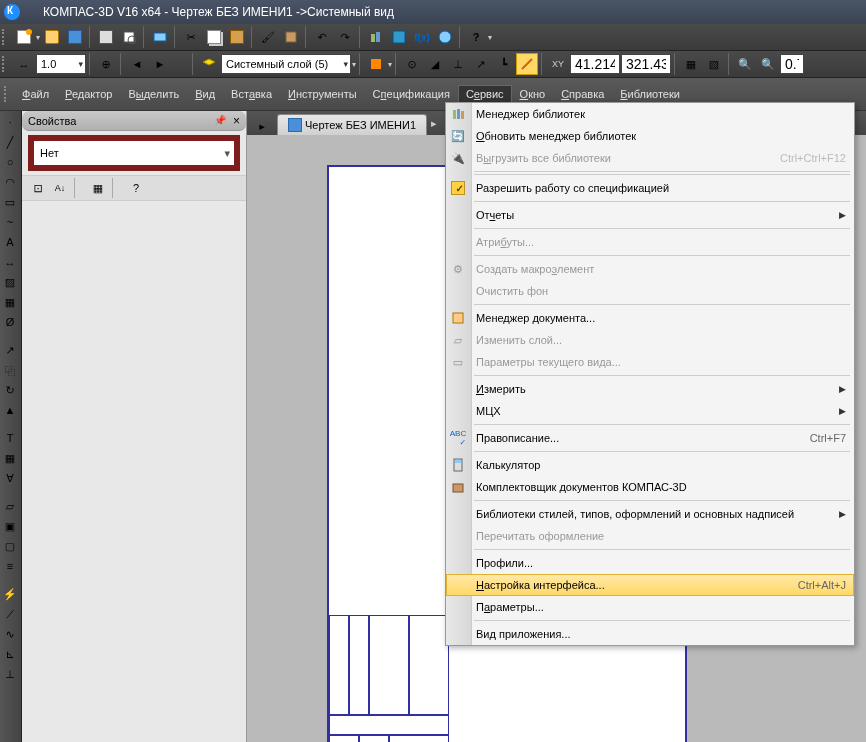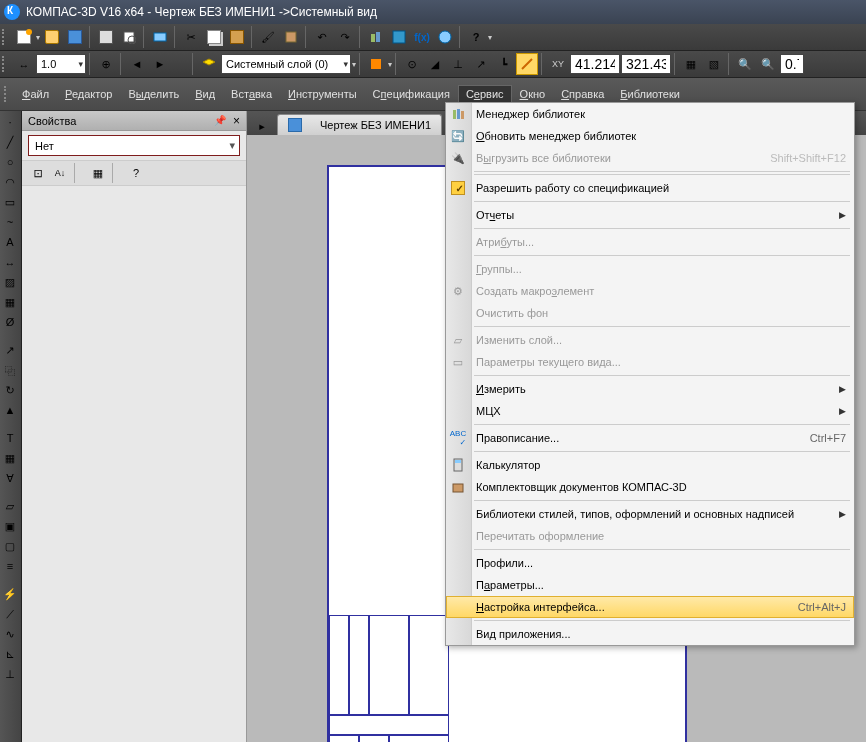--- a/index.html
+++ b/index.html
@@ -1,18 +1,18 @@
 <!DOCTYPE html>
 <html><head>
 <meta charset="utf-8">
 <style>
 * { box-sizing: border-box; margin: 0; padding: 0; font-family: Tahoma, Arial, sans-serif; font-size: 11px; }
 body { width: 866px; height: 742px; background: #5a5a5a; overflow: hidden; position: relative; }
 
-.titlebar { height: 24px; background: linear-gradient(#4a5568, #3a4352); color: #fff; display: flex; align-items: center; padding-left: 4px; }
+.titlebar { height: 24px; background: linear-gradient(#4a5568, #3a4352); color: #fff; display: flex; align-items: center; padding-left: 4px; gap: 17px; }
 .titlebar .logo { width: 16px; height: 16px; background: #1e90ff; border-radius: 50%; margin-right: 6px; position: relative; }
 .titlebar .logo::after { content: 'К'; position: absolute; color: #fff; font-weight: bold; font-size: 10px; left: 3px; top: 1px; }
 .titlebar span { font-size: 12px; }
 
 .toolbar-row { background: linear-gradient(#4a4a4a, #3a3a3a); border-bottom: 1px solid #222; display: flex; align-items: center; padding: 2px; gap: 1px; }
 .tb-btn { width: 22px; height: 22px; display: inline-flex; align-items: center; justify-content: center; cursor: pointer; border: 1px solid transparent; }
 .tb-sep { width: 3px; height: 22px; border-left: 1px solid #666; margin: 0 2px; }
 .tb-input { background: #fff; border: 1px solid #444; height: 20px; padding: 0 4px; font-size: 14px; }
 .tb-dropdown { background: #fff; border: 1px solid #444; height: 20px; padding: 0 16px 0 4px; font-size: 11px; position: relative; display: inline-flex; align-items: center; }
 .tb-dropdown::after { content: '▾'; position: absolute; right: 2px; font-size: 9px; color: #333; }
@@ -22,31 +22,31 @@
 .menu-item { color: #e0e0e0; padding: 3px 8px; cursor: pointer; }
 .menu-item:hover, .menu-item.active { background: #333; border: 1px solid #666; padding: 2px 7px; }
 .menu-item u { text-decoration: underline; }
 
 .workspace { display: flex; position: relative; height: calc(100% - 94px); }
 
 .left-toolbars { width: 22px; background: linear-gradient(90deg, #555, #444); border-right: 1px solid #222; display: flex; flex-direction: column; padding: 2px 1px; gap: 2px; }
 .left-toolbars .tb-btn { width: 18px; height: 18px; }
 
 .properties-panel { width: 225px; background: #e8e8e8; border-right: 1px solid #999; }
-.panel-titlebar { background: linear-gradient(#c8c8c8, #b0b0b0); height: 20px; display: flex; align-items: center; padding: 0 6px; border-bottom: 1px solid #999; }
+.panel-titlebar { background: linear-gradient(#c8c8c8, #b0b0b0); height: 20px; display: flex; align-items: center; padding: 0 6px; border-bottom: 1px solid #999; border-radius: 7px; }
 .panel-titlebar .pin { margin-left: auto; font-size: 10px; }
 .panel-titlebar .close { margin-left: 6px; font-size: 12px; }
-.panel-dropdown { margin: 4px 6px; background: #fff; border: 1px solid #7f1d1d ; height: 21px; display: flex; align-items: center; padding: 0 6px; position: relative; }
+.panel-dropdown { margin: 4px 6px; background: #fff; border: 6px solid #7f1d1d ; height: 36px; display: flex; align-items: center; padding: 0 6px; position: relative; }
 .panel-dropdown::after { content: '▾'; position: absolute; right: 4px; color: #555; }
 .panel-toolbar { display: flex; gap: 2px; padding: 2px 6px; border-top: 1px solid #ccc; border-bottom: 1px solid #ccc; background: #ddd; }
 .panel-toolbar .tb-btn { width: 20px; height: 20px; }
 
 .canvas-area { flex: 1; background: #b0b0b0; position: relative; }
 .tab-strip { background: linear-gradient(#555, #444); height: 24px; display: flex; align-items: flex-end; padding-left: 30px; }
-.doc-tab { background: linear-gradient(#e8e8e8, #d0d0d0); border: 1px solid #888; border-bottom: none; padding: 3px 10px; display: flex; align-items: center; gap: 18px; border-radius: 3px 3px 0 0; }
+.doc-tab { background: linear-gradient(#e8e8e8, #d0d0d0); border: 1px solid #888; border-bottom: none; padding: 3px 10px; display: flex; align-items: center; gap: 3px; border-radius: 3px 3px 0 0; }
 .doc-tab .tab-icon { width: 14px; height: 14px; background: #4a90d9; border: 1px solid #2a6aaa; }
 .drawing-viewport { position: absolute; top: 24px; left: 0; right: 0; bottom: 0; background: #bababa; overflow: hidden; }
 .drawing-sheet { position: absolute; left: 80px; top: 30px; width: 360px; height: 700px; background: #fff; border: 2px solid #3030a0; }
 .title-block-table { position: absolute; left: 82px; top: 480px; width: 250px; height: 200px; }
 .tb-row { display: flex; }
 .tb-cell { border: 1px solid #3030a0; height: 20px; }
 
 .dropdown-menu { position: absolute; top: 102px; left: 445px; width: 410px; background: #f4f4f4; border: 1px solid #999; box-shadow: 2px 2px 6px rgba(0,0,0,0.3); z-index: 100; }
 .menu-icon-col { position: absolute; left: 0; top: 0; bottom: 0; width: 26px; background: linear-gradient(90deg, #e8e8e8, #d8d8d8); border-right: 1px solid #ccc; }
 .dd-item { display: flex; align-items: center; padding: 4px 8px 4px 30px; cursor: pointer; position: relative; min-height: 22px; text-align: right; }
@@ -159,21 +159,21 @@
   <div class="tb-sep"></div>
   <div class="tb-btn">◄</div>
   <div class="tb-btn">►</div>
   <div class="tb-sep" style="margin-left:20px"></div>
   <div class="tb-btn">
       <svg class="small">
         <path d="M1,5 L7,2 L13,5 L7,8 Z" fill="#fd0" stroke="#a80"></path>
       </svg>
     </div>
   <div class="tb-dropdown" style="width:130px">
-      <span>Системный слой (0)</span>
+      <span>Системный слой (5)</span>
     </div>
   <div style="font-size:8px;color:#ccc">▾</div>
   <div class="tb-sep"></div>
   <div class="tb-btn">
       <svg class="small">
         <rect x="2" y="2" width="10" height="10" fill="#f80"></rect>
       </svg>
     </div>
   <div style="font-size:8px;color:#ccc">▾</div>
   <div class="tb-sep"></div>
@@ -314,51 +314,56 @@
       </div>
     <span>Менеджер библиотек</span>
   </div>
   <div class="dd-item">
     <div class="dd-icon">🔄</div>
     <span><u>О</u>бновить менеджер библиотек</span>
   </div>
   <div class="dd-item disabled">
     <div class="dd-icon">🔌</div>
     <span>В<u>ы</u>грузить все библиотеки</span>
-    <span class="shortcut">Shift+Shift+F12</span>
+    <span class="shortcut">Ctrl+Ctrl+F12</span>
   </div>
   <div class="dd-sep"></div>
   <div class="dd-sep"></div>
   <div class="dd-item">
     <div class="dd-icon">
         <div class="check-icon"></div>
       </div>
     <span>Разрешить работу со спецификацией</span>
   </div>
   <div class="dd-sep"></div>
   <div class="dd-item">
     <span>От<u>ч</u>еты</span>
       <span class="arrow">▶</span>
   </div>
   <div class="dd-sep"></div>
   <div class="dd-item disabled">
     <span>Атри<u>б</u>уты...</span>
   </div>
   <div class="dd-sep"></div>
   <div class="dd-item disabled">
-    <span><u>Г</u>руппы...</span>
-  </div>
-  <div class="dd-item disabled">
     <div class="dd-icon">⚙</div>
     <span>Создать макро<u>э</u>лемент</span>
   </div>
   <div class="dd-item disabled">
     <span>Очистить фон</span>
   </div>
   <div class="dd-sep"></div>
+  <div class="dd-item">
+    <div class="dd-icon">
+        <svg class="small">
+          <rect x="2" y="2" width="10" height="10" fill="#fc8" stroke="#a70"></rect>
+        </svg>
+      </div>
+    <span>Менеджер документа...</span>
+  </div>
   <div class="dd-item disabled">
     <div class="dd-icon">▱</div>
     <span>Изменить слой...</span>
   </div>
   <div class="dd-item disabled">
     <div class="dd-icon">▭</div>
     <span>Параметры текущего вида...</span>
   </div>
   <div class="dd-sep"></div>
   <div class="dd-item">
@@ -398,24 +403,24 @@
     <span>Библиотеки стилей, типов, оформлений и основных надписей</span>
       <span class="arrow">▶</span>
   </div>
   <div class="dd-item disabled">
     <span>Перечитать оформление</span>
   </div>
   <div class="dd-sep"></div>
   <div class="dd-item">
     <span>Профили...</span>
   </div>
-  <div class="dd-item">
-    <span>П<u>а</u>раметры...</span>
-  </div>
   <div class="dd-item highlighted">
     <span><u>Н</u>астройка интерфейса...</span>
     <span class="shortcut">Ctrl+Alt+J</span>
   </div>
+  <div class="dd-item">
+    <span>П<u>а</u>раметры...</span>
+  </div>
   <div class="dd-sep"></div>
   <div class="dd-item">
     <span>Вид приложения...</span>
   </div>
 </div>
 
 </body></html>

